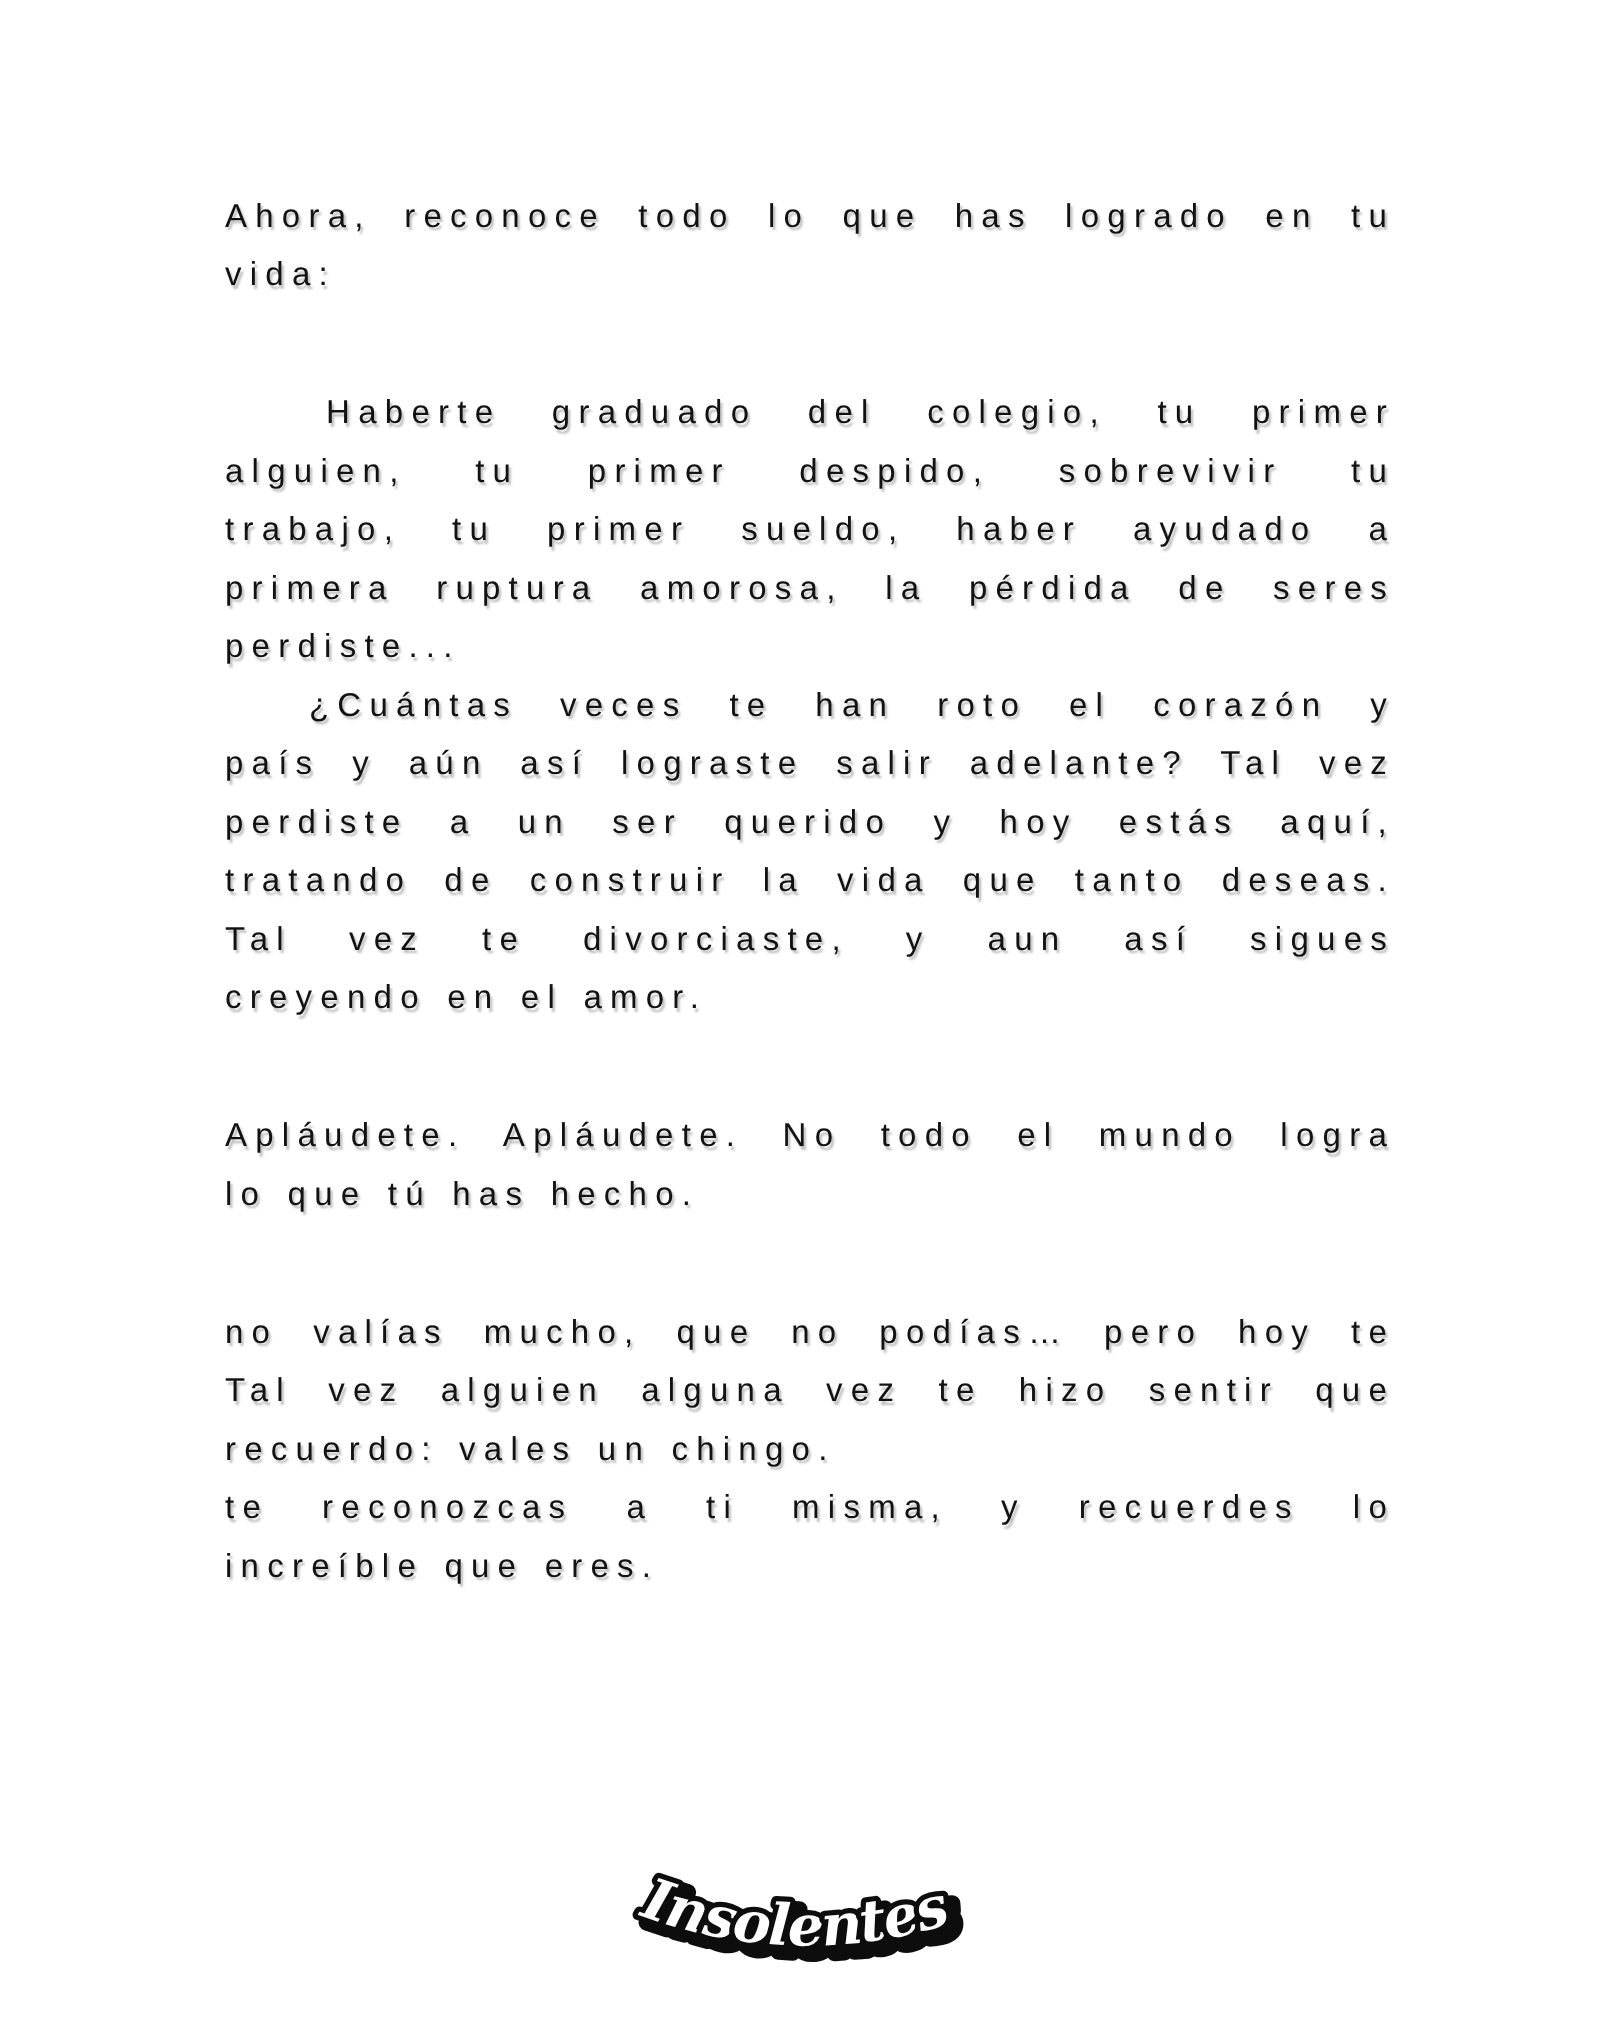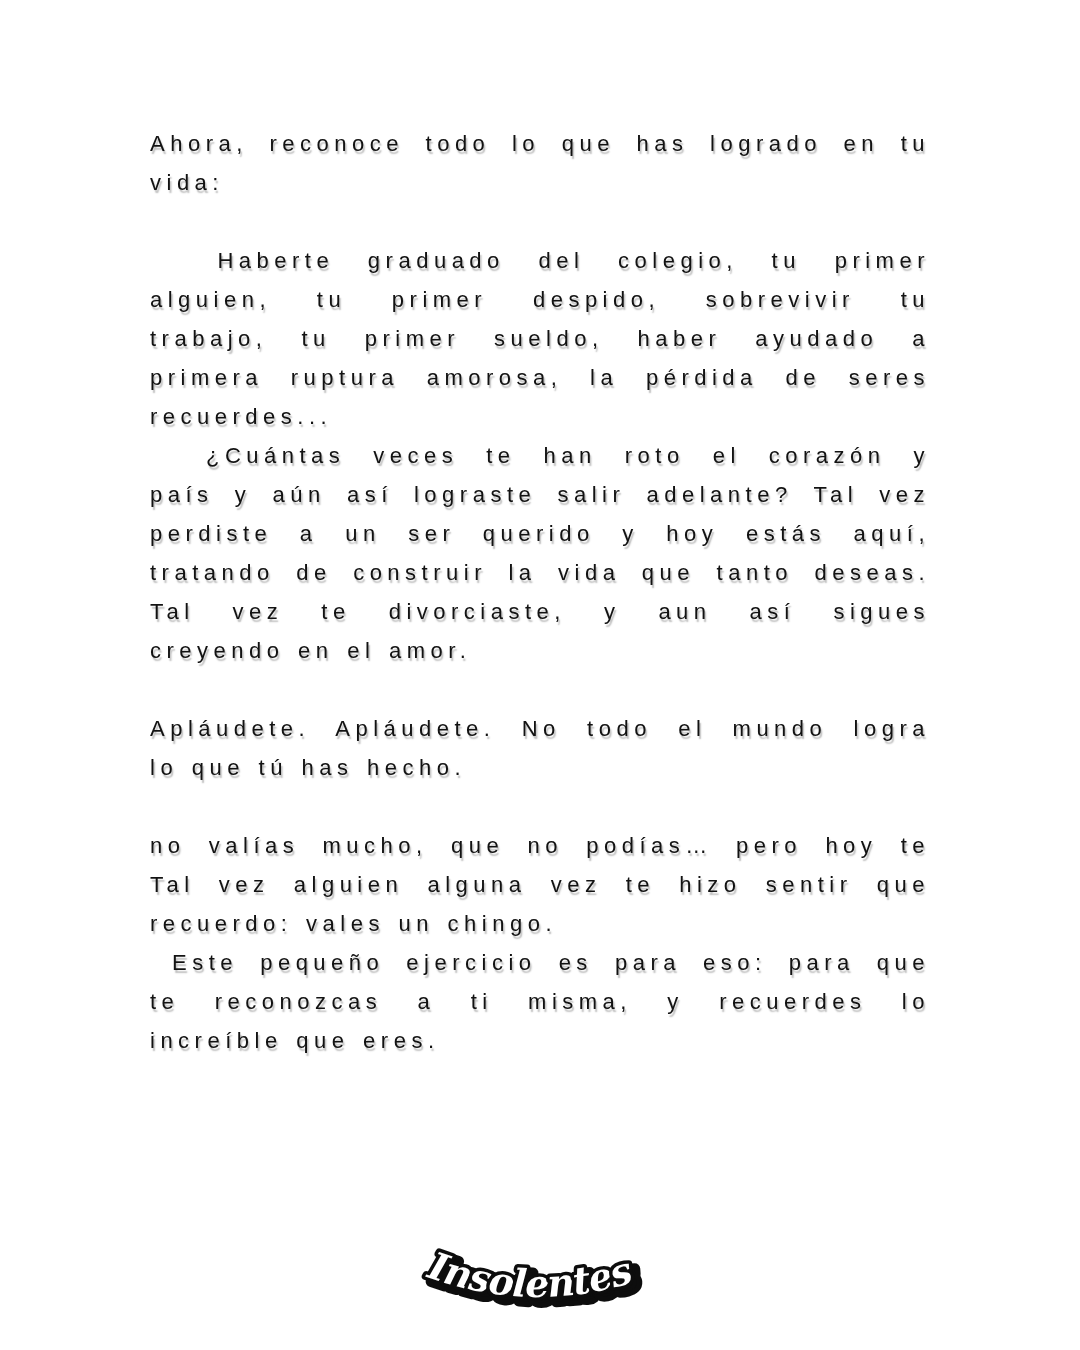--- a/index.html
+++ b/index.html
@@ -21,21 +21,21 @@
     top: 124px;
     width: 780px;
     color: #121212;
     font-size: 22px;
     line-height: 39px;
     letter-spacing: 5.5px;
     word-spacing: 2px;
     text-shadow: 1.5px 2.5px 1.5px rgba(50, 50, 50, 0.32);
   }
   .para { margin: 0; }
-  .para.gap { margin-top: 39px; }
+  .para.gap { margin-top: 53px; }
   .line {
     text-align: justify;
     text-align-last: justify;
     white-space: normal;
   }
   .line.last {
     text-align: justify;
     text-align-last: left;
   }
   .logo-wrap {
@@ -76,41 +76,40 @@
   <main class="text-block" id="text-block">
       <div class="para">
         <div class="line">Ahora, reconoce todo lo que has logrado en tu</div>
         <div class="line last">vida:</div>
       </div>
       <div class="para gap">
         <div class="line">&nbsp;&nbsp;Haberte graduado del colegio, tu primer</div>
         <div class="line">alguien, tu primer despido, sobrevivir tu</div>
         <div class="line">trabajo, tu primer sueldo, haber ayudado a</div>
         <div class="line">primera ruptura amorosa, la pérdida de seres</div>
-        <div class="line last">recuerdes...</div>
+        <div class="line last">perdiste...</div>
       </div>
       <div class="para">
         <div class="line">&nbsp;&nbsp;¿Cuántas veces te han roto el corazón y</div>
         <div class="line">país y aún así lograste salir adelante? Tal vez</div>
         <div class="line">perdiste a un ser querido y hoy estás aquí,</div>
         <div class="line">tratando de construir la vida que tanto deseas.</div>
         <div class="line">Tal vez te divorciaste, y aun así sigues</div>
         <div class="line last">creyendo en el amor.</div>
       </div>
       <div class="para gap">
         <div class="line">Apláudete. Apláudete. No todo el mundo logra</div>
         <div class="line last">lo que tú has hecho.</div>
       </div>
       <div class="para gap">
         <div class="line">no valías mucho, que no podías… pero hoy te</div>
         <div class="line">Tal vez alguien alguna vez te hizo sentir que</div>
         <div class="line last">recuerdo: vales un chingo.</div>
       </div>
       <div class="para">
-        <div class="line">&nbsp;Este pequeño ejercicio es para eso: para que</div>
         <div class="line">te reconozcas a ti misma, y recuerdes lo</div>
         <div class="line last">increíble que eres.</div>
       </div>
     </main>
 
   <div class="logo-wrap">
     <svg viewBox="0 0 280 110" xmlns="http://www.w3.org/2000/svg">
       <defs>
         <path id="logo-arc" d="M 24 46 Q 138 88 252 46" fill="none"></path>
       </defs>

